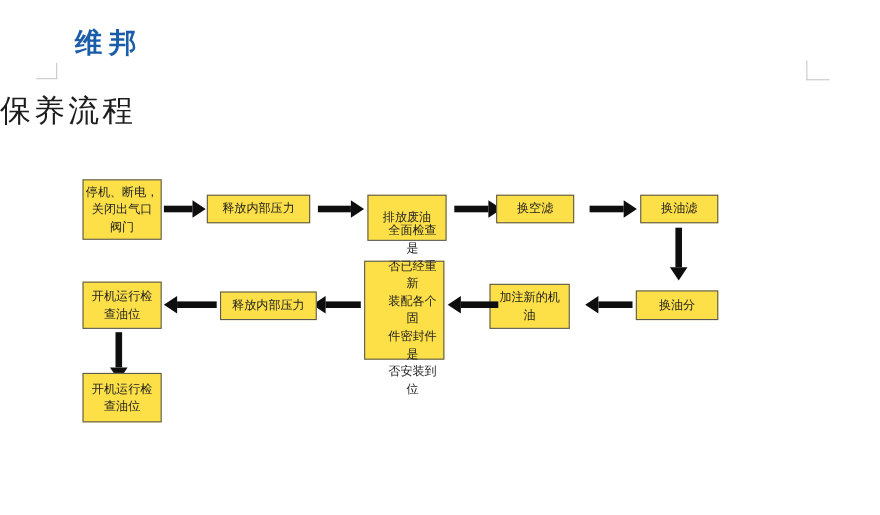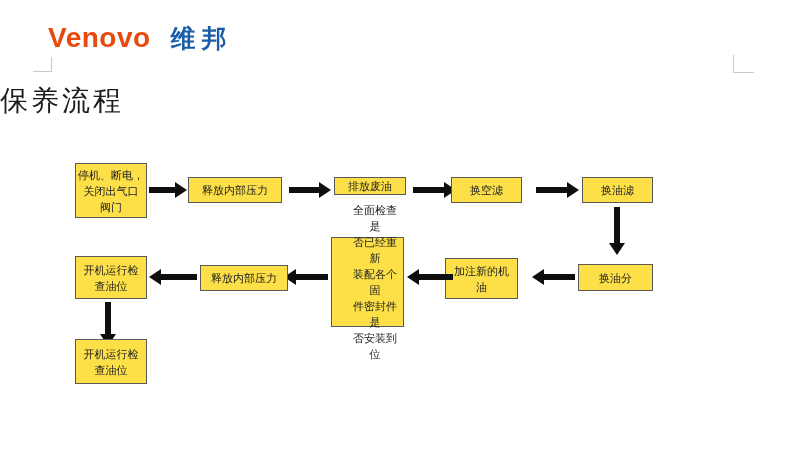--- a/index.html
+++ b/index.html
@@ -123,21 +123,20 @@
     width: 0; height: 0;
     border-left: 8px solid transparent;
     border-right: 8px solid transparent;
     border-top: 12px solid #0e0e0e;
   }
 </style>
 </head>
 <body>
 
 <div class="logo">
-  <span class="logo-en">Venovo</span>
   <span class="logo-cn">维邦</span>
 </div>
 
 <div class="corner-mark corner-tl"></div>
 <div class="corner-mark corner-tr"></div>
 
 <div class="page-title">保养流程</div>
 
 <div class="node" style="left:75px;  top:163px; width:72px; height:55px;">停机、断电，
 关闭出气口
@@ -148,21 +147,21 @@
   <div class="head-right"></div>
 </div>
 
 <div class="node" style="left:188px; top:177px; width:94px; height:26px;">释放内部压力</div>
 
 <div class="arrow-h" style="left:289px; top:182px; width:42px;">
   <div class="shaft"></div>
   <div class="head-right"></div>
 </div>
 
-<div class="node" style="left:334px; top:177px; width:72px; height:18px;">排放废油</div>
+<div class="node" style="left:334px; top:177px; width:72px; height:42px;">排放废油</div>
 
 <div class="arrow-h" style="left:413px; top:182px; width:43px;">
   <div class="shaft"></div>
   <div class="head-right"></div>
 </div>
 
 <div class="node" style="left:451px; top:177px; width:71px; height:26px;">换空滤</div>
 
 <div class="arrow-h" style="left:536px; top:182px; width:43px;">
   <div class="shaft"></div>

